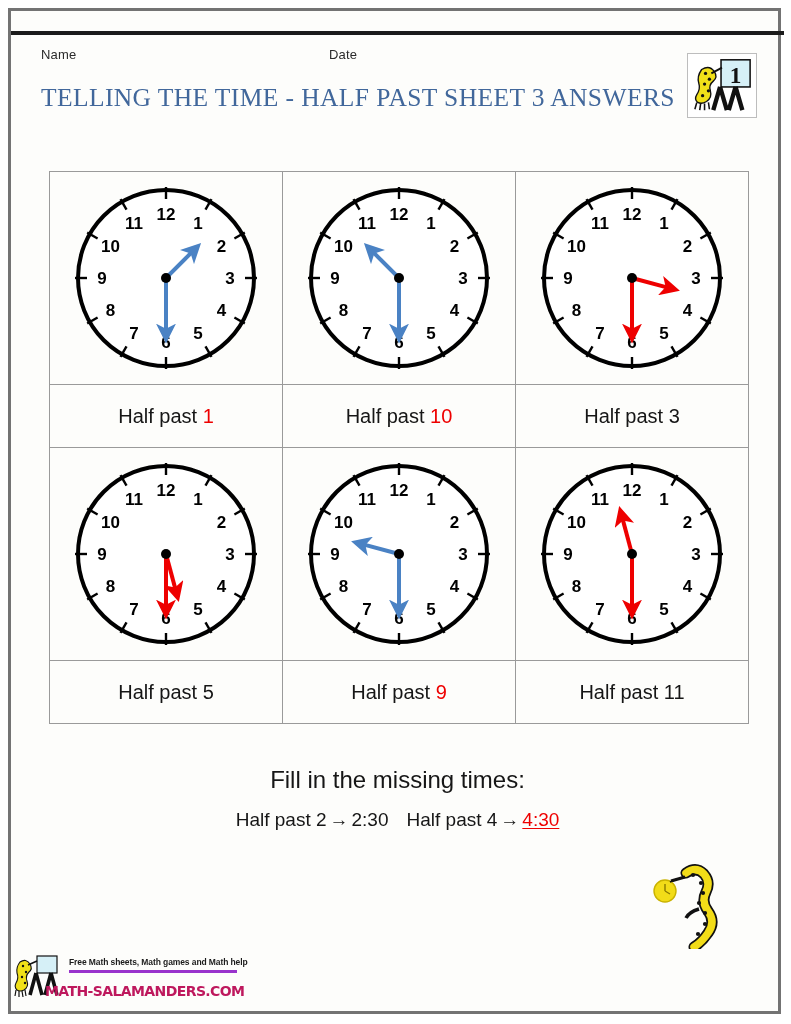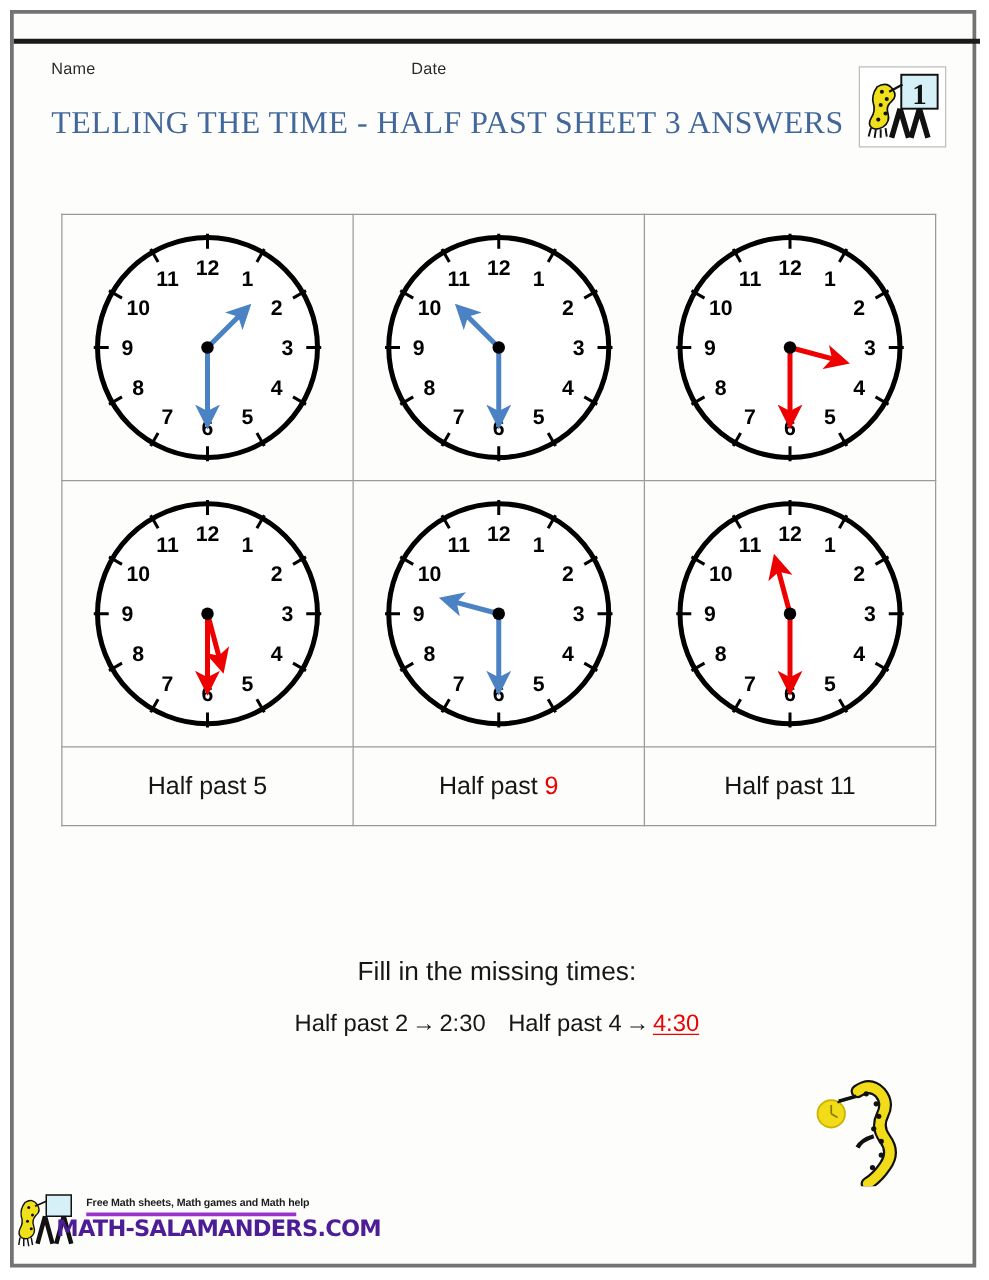--- a/index.html
+++ b/index.html
@@ -102,21 +102,21 @@
     align-items: center;
     justify-content: center;
   }
   
   .fill-title {
     position: absolute;
     left: 0px;
     top: 755px;
     width: 773px;
     text-align: center;
-    font-size: 21px;
+    font-size: 24px;
     color: #161616;
   }
   .fill-row {
     position: absolute;
     left: 0px;
     top: 798px;
     width: 773px;
     display: flex;
     justify-content: center;
     align-items: baseline;
@@ -171,25 +171,25 @@
     position: absolute;
     left: 58px;
     top: 19px;
     width: 168px;
     height: 3px;
     background: #9933cc;
   }
   .footer-domain {
     position: absolute;
     left: 34px;
-    top: 22px;
+    top: 32px;
     font-family: "DejaVu Sans", sans-serif;
-    font-size: 18px;
+    font-size: 14px;
     font-weight: bold;
-    color: #4c1d95;
+    color: #be185d;
     letter-spacing: -.6px;
     white-space: nowrap;
   }
   .footer-logo-mark {
     position: absolute;
     left: 0px;
     top: 2px;
     width: 56px;
     height: 46px;
   }
@@ -345,20 +345,37 @@
                   </marker>
                 </defs>
                 <line x1="100" y1="100" x2="100" y2="156" stroke="#ee0000" stroke-width="4" marker-end="url(#arw-clock-3)"></line>
                 <line x1="100" y1="100" x2="138.63703305156272" y2="110.35276180410082" stroke="#ee0000" stroke-width="4" marker-end="url(#arw-clock-3)"></line>
                 <circle cx="100" cy="100" r="5" fill="#000000"></circle>
               </svg>
         </div>
       </td>
     </tr>
     <tr>
+      <td class="label-cell">
+        <span class="label-text">
+          <span>Half past </span><span class="answer-slot ans-red">1</span>
+        </span>
+      </td>
+      <td class="label-cell">
+        <span class="label-text">
+          <span>Half past </span><span class="answer-slot ans-red">10</span>
+        </span>
+      </td>
+      <td class="label-cell">
+        <span class="label-text">
+          <span>Half past </span><span class="answer-slot">3</span>
+        </span>
+      </td>
+    </tr>
+    <tr>
       <td class="clock-cell">
         <div class="clock-wrap">
           <svg class="clock-svg" viewBox="0 0 200 200" width="200" height="200">
                 <circle cx="100" cy="100" r="88" fill="#ffffff" stroke="#000000" stroke-width="4"></circle>
                 <line x1="100" y1="21" x2="100" y2="9" stroke="#000000" stroke-width="2.4"></line>
                 <line x1="139.5" y1="31.58399310102935" x2="145.5" y2="21.191688255616086" stroke="#000000" stroke-width="2.4"></line>
                 <line x1="168.41600689897066" y1="60.50000000000001" x2="178.80831174438393" y2="54.50000000000001" stroke="#000000" stroke-width="2.4"></line>
                 <line x1="179" y1="100" x2="191" y2="100" stroke="#000000" stroke-width="2.4"></line>
                 <line x1="168.41600689897066" y1="139.5" x2="178.80831174438393" y2="145.5" stroke="#000000" stroke-width="2.4"></line>
                 <line x1="139.5" y1="168.41600689897064" x2="145.5" y2="178.8083117443839" stroke="#000000" stroke-width="2.4"></line>

